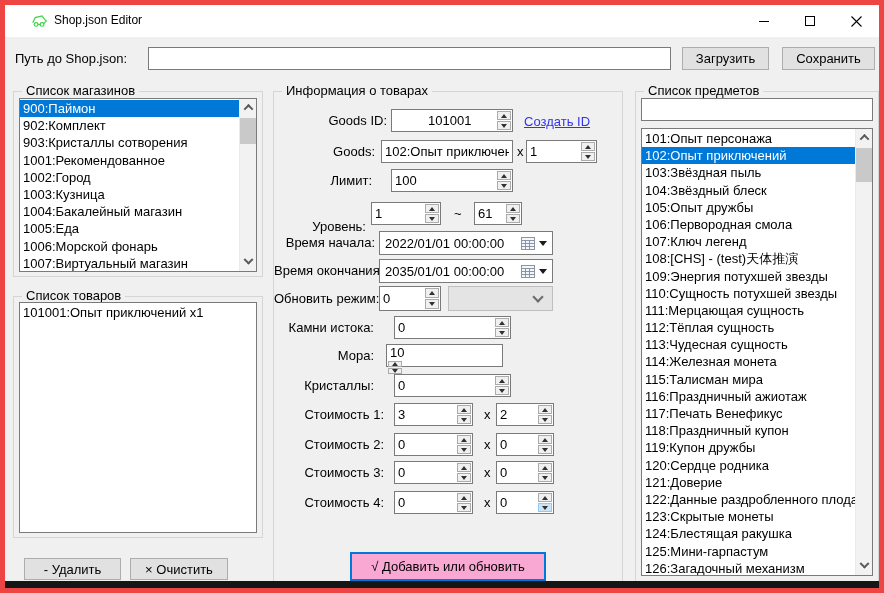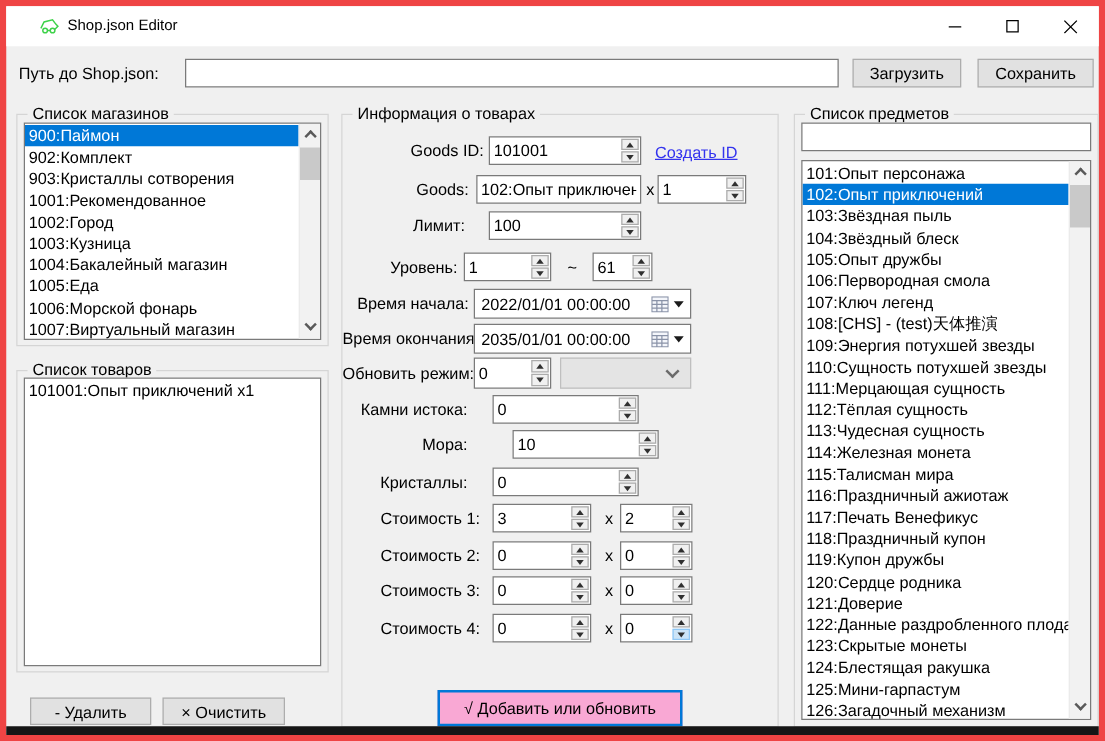--- a/index.html
+++ b/index.html
@@ -163,21 +163,21 @@
         </div>
     </div>
   </div>
   <button class="btn del-btn">- Удалить</button>
   <button class="btn clear-btn">× Очистить</button>
 
   <div class="group group-info">
     <span class="group-label">Информация о товарах</span>
 
     <span class="flabel" style="top:17px;width:113px;">Goods ID:</span>
-    <div class="spin" style="left:117px;top:17px;width:122px;">
+    <div class="spin" style="left:117px;top:17px;width:122px;padding-left:33px;">
       <input class="spin-input" value="101001" style="">
     <div class="spin-btns">
           <div class="spin-btn">
             <span class="tri tri-up"></span>
           </div>
           <div class="spin-btn">
             <span class="tri tri-down"></span>
           </div>
         </div>
       </div>
@@ -204,21 +204,21 @@
     <div class="spin-btns">
           <div class="spin-btn">
             <span class="tri tri-up"></span>
           </div>
           <div class="spin-btn">
             <span class="tri tri-down"></span>
           </div>
         </div>
       </div>
 
-    <span class="flabel" style="top:110px;width:92px;">Уровень:</span>
+    <span class="flabel" style="top:123px;width:92px;">Уровень:</span>
     <div class="spin" style="left:97px;top:110px;width:70px;">
       <input class="spin-input" value="1" style="">
     <div class="spin-btns">
           <div class="spin-btn">
             <span class="tri tri-up"></span>
           </div>
           <div class="spin-btn">
             <span class="tri tri-down"></span>
           </div>
         </div>
@@ -280,21 +280,21 @@
           <div class="spin-btn">
             <span class="tri tri-up"></span>
           </div>
           <div class="spin-btn">
             <span class="tri tri-down"></span>
           </div>
         </div>
       </div>
 
     <span class="flabel" style="top:252px;width:100px;">Мора:</span>
-    <div class="spin" style="left:136px;top:252px;width:117px;">
+    <div class="spin" style="left:112px;top:252px;width:117px;flex-direction:column;">
       <input class="spin-input" value="10" style="">
     <div class="spin-btns">
           <div class="spin-btn">
             <span class="tri tri-up"></span>
           </div>
           <div class="spin-btn">
             <span class="tri tri-down"></span>
           </div>
         </div>
       </div>

